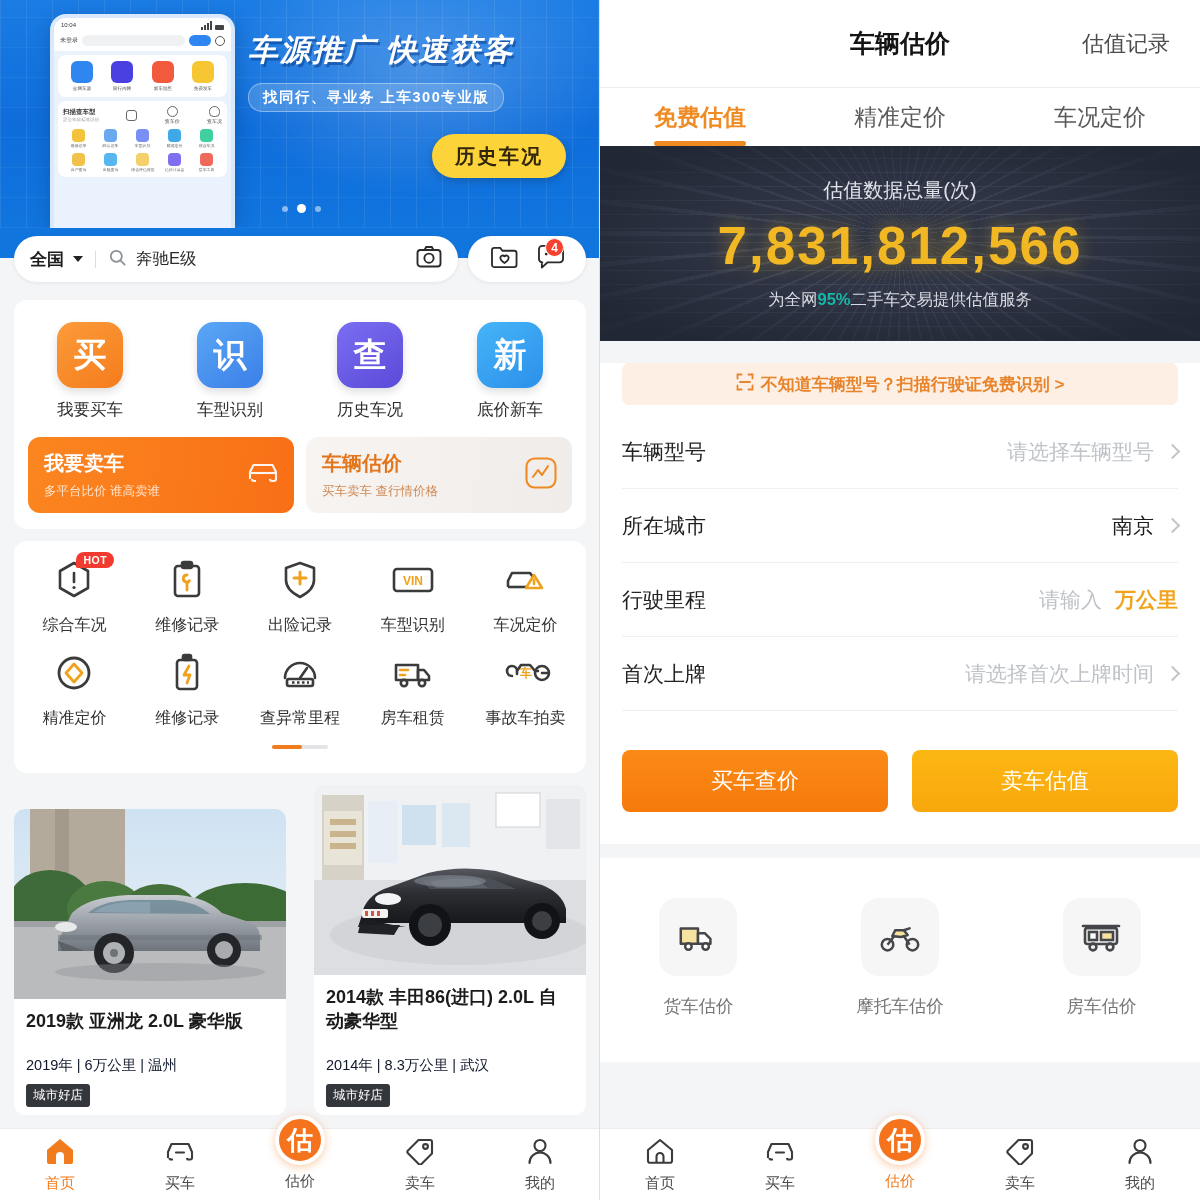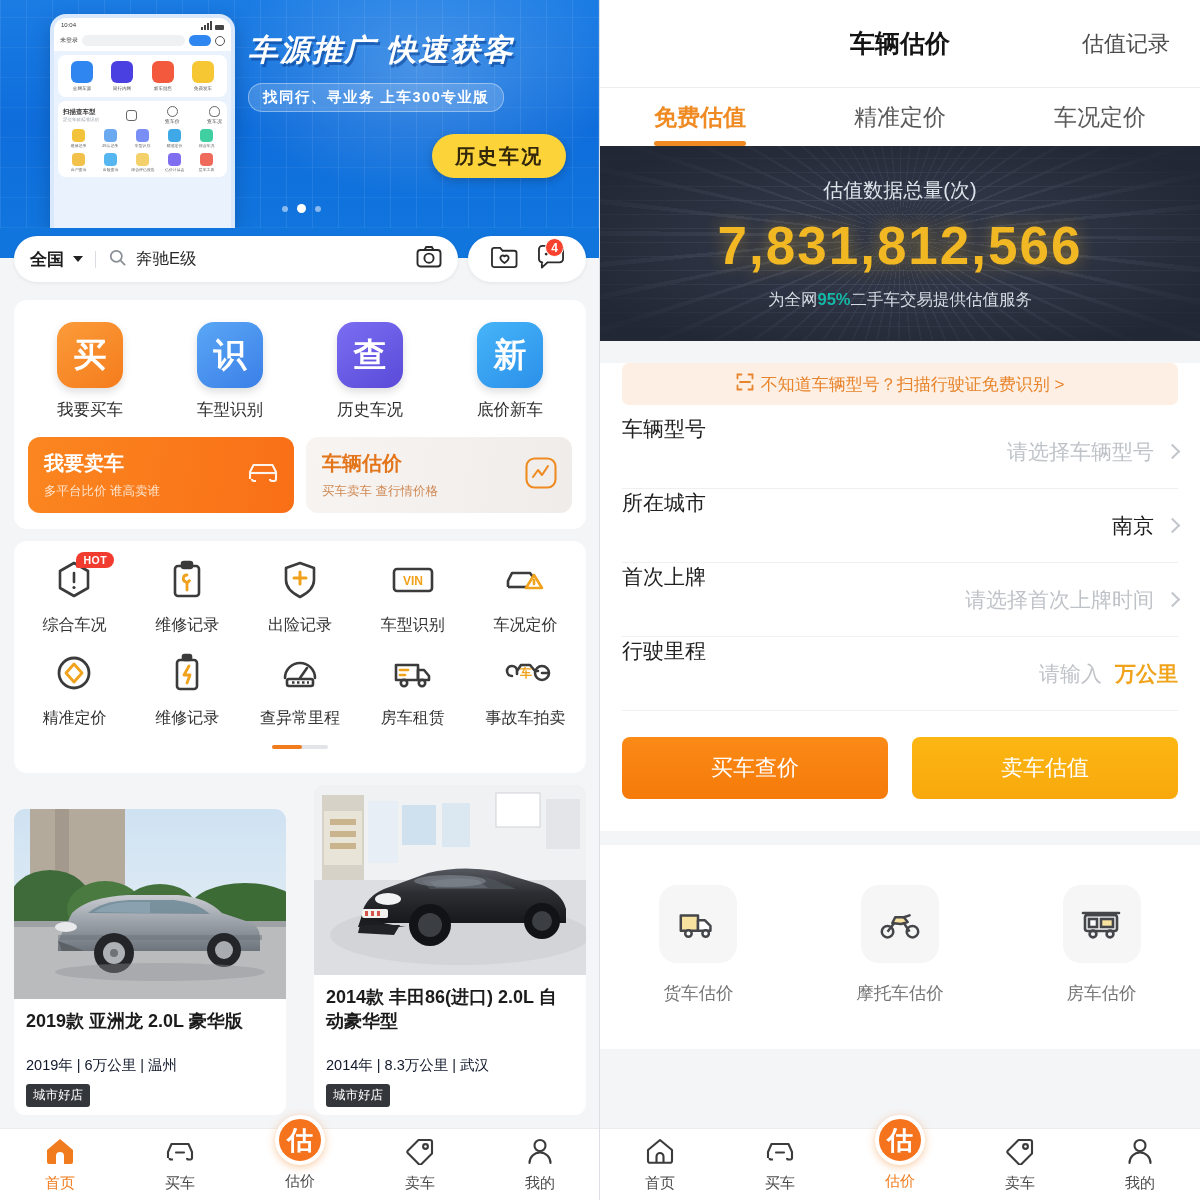--- a/index.html
+++ b/index.html
@@ -150,34 +150,34 @@
   .stat-l { font-size:20px; color:#dfe3ea; position:relative; z-index:2; }
   .stat-n { font-size:53px; font-weight:bold; color:#f2b824; letter-spacing:2px;
     margin:11px 0 13px; position:relative; z-index:2;
     text-shadow:0 0 18px rgba(242,184,36,.45); }
   .stat-s { font-size:16.5px; color:#d6dae2; position:relative; z-index:2; }
   .stat-s b { color:#14b8a6; }
 
   .rbody { background:#fff; }
   .scanhint { margin:22px 22px 10px; height:42px; background:#fdefe3; border-radius:7px;
     display:flex; align-items:center; justify-content:center; gap:7px;
-    font-size:17px; color:#e8842c; }
+    font-size:17px; color:#e8842c;font-weight:bold; }
   .frow { height:74px; margin:0 22px; border-bottom:1px solid #f0f0f0;
-    display:flex; justify-content:space-between; }
+    display:flex; align-items:center; justify-content:space-between; }
   .frow:last-of-type { border-bottom:none; }
   .flabel { font-size:21px; color:#222; }
   .fright { display:flex; align-items:center; gap:13px; font-size:21px; }
   .fval { color:#1d1d1d; }
   .fph { color:#bfc3c8; }
   .funit { color:#f0a31b; font-weight:bold; }
   .chev { width:11px; height:11px; border-right:2.3px solid #c2c6cb;
     border-bottom:2.3px solid #c2c6cb; transform:rotate(-45deg); }
   .actions { display:flex; gap:24px; padding:26px 22px 32px; }
   .act { flex:1; height:62px; border-radius:8px; display:flex; align-items:center;
-    justify-content:center; font-size:22px; color:#fff; }
+    justify-content:center; font-size:22px; color:#fff;margin-top:13px; }
   .act.buy { background:linear-gradient(180deg,#fb8a17,#f57a09); }
   .act.sell { background:linear-gradient(180deg,#fcb713,#f8a80c); }
   .rgap { height:14px; background:#f4f5f7; }
   .r3 { background:#fff; display:flex; justify-content:space-around; padding:40px 0 44px; }
   .r3i { display:flex; flex-direction:column; align-items:center; gap:18px; }
   .r3i .bx { width:78px; height:78px; border-radius:18px; background:#f6f6f6;
     display:flex; align-items:center; justify-content:center; }
   .r3i .cap { font-size:17.5px; color:#767676; }
 
   
@@ -698,31 +698,31 @@
         </span>
       </div>
       <div class="frow">
         <span class="flabel">所在城市</span>
         <span class="fright">
           <span class="fval">南京</span>
           <span class="chev"></span>
         </span>
       </div>
       <div class="frow">
+        <span class="flabel">行驶里程</span>
+        <span class="fright">
+          <span class="fph">请输入</span>
+          <span class="funit">万公里</span>
+        </span>
+      </div>
+      <div class="frow">
         <span class="flabel">首次上牌</span>
         <span class="fright">
           <span class="fph">请选择首次上牌时间</span>
           <span class="chev"></span>
-        </span>
-      </div>
-      <div class="frow">
-        <span class="flabel">行驶里程</span>
-        <span class="fright">
-          <span class="fph">请输入</span>
-          <span class="funit">万公里</span>
         </span>
       </div>
 
       <div class="actions">
         <div class="act buy">买车查价</div>
         <div class="act sell">卖车估值</div>
       </div>
     </div>
 
     <div class="rgap"></div>

